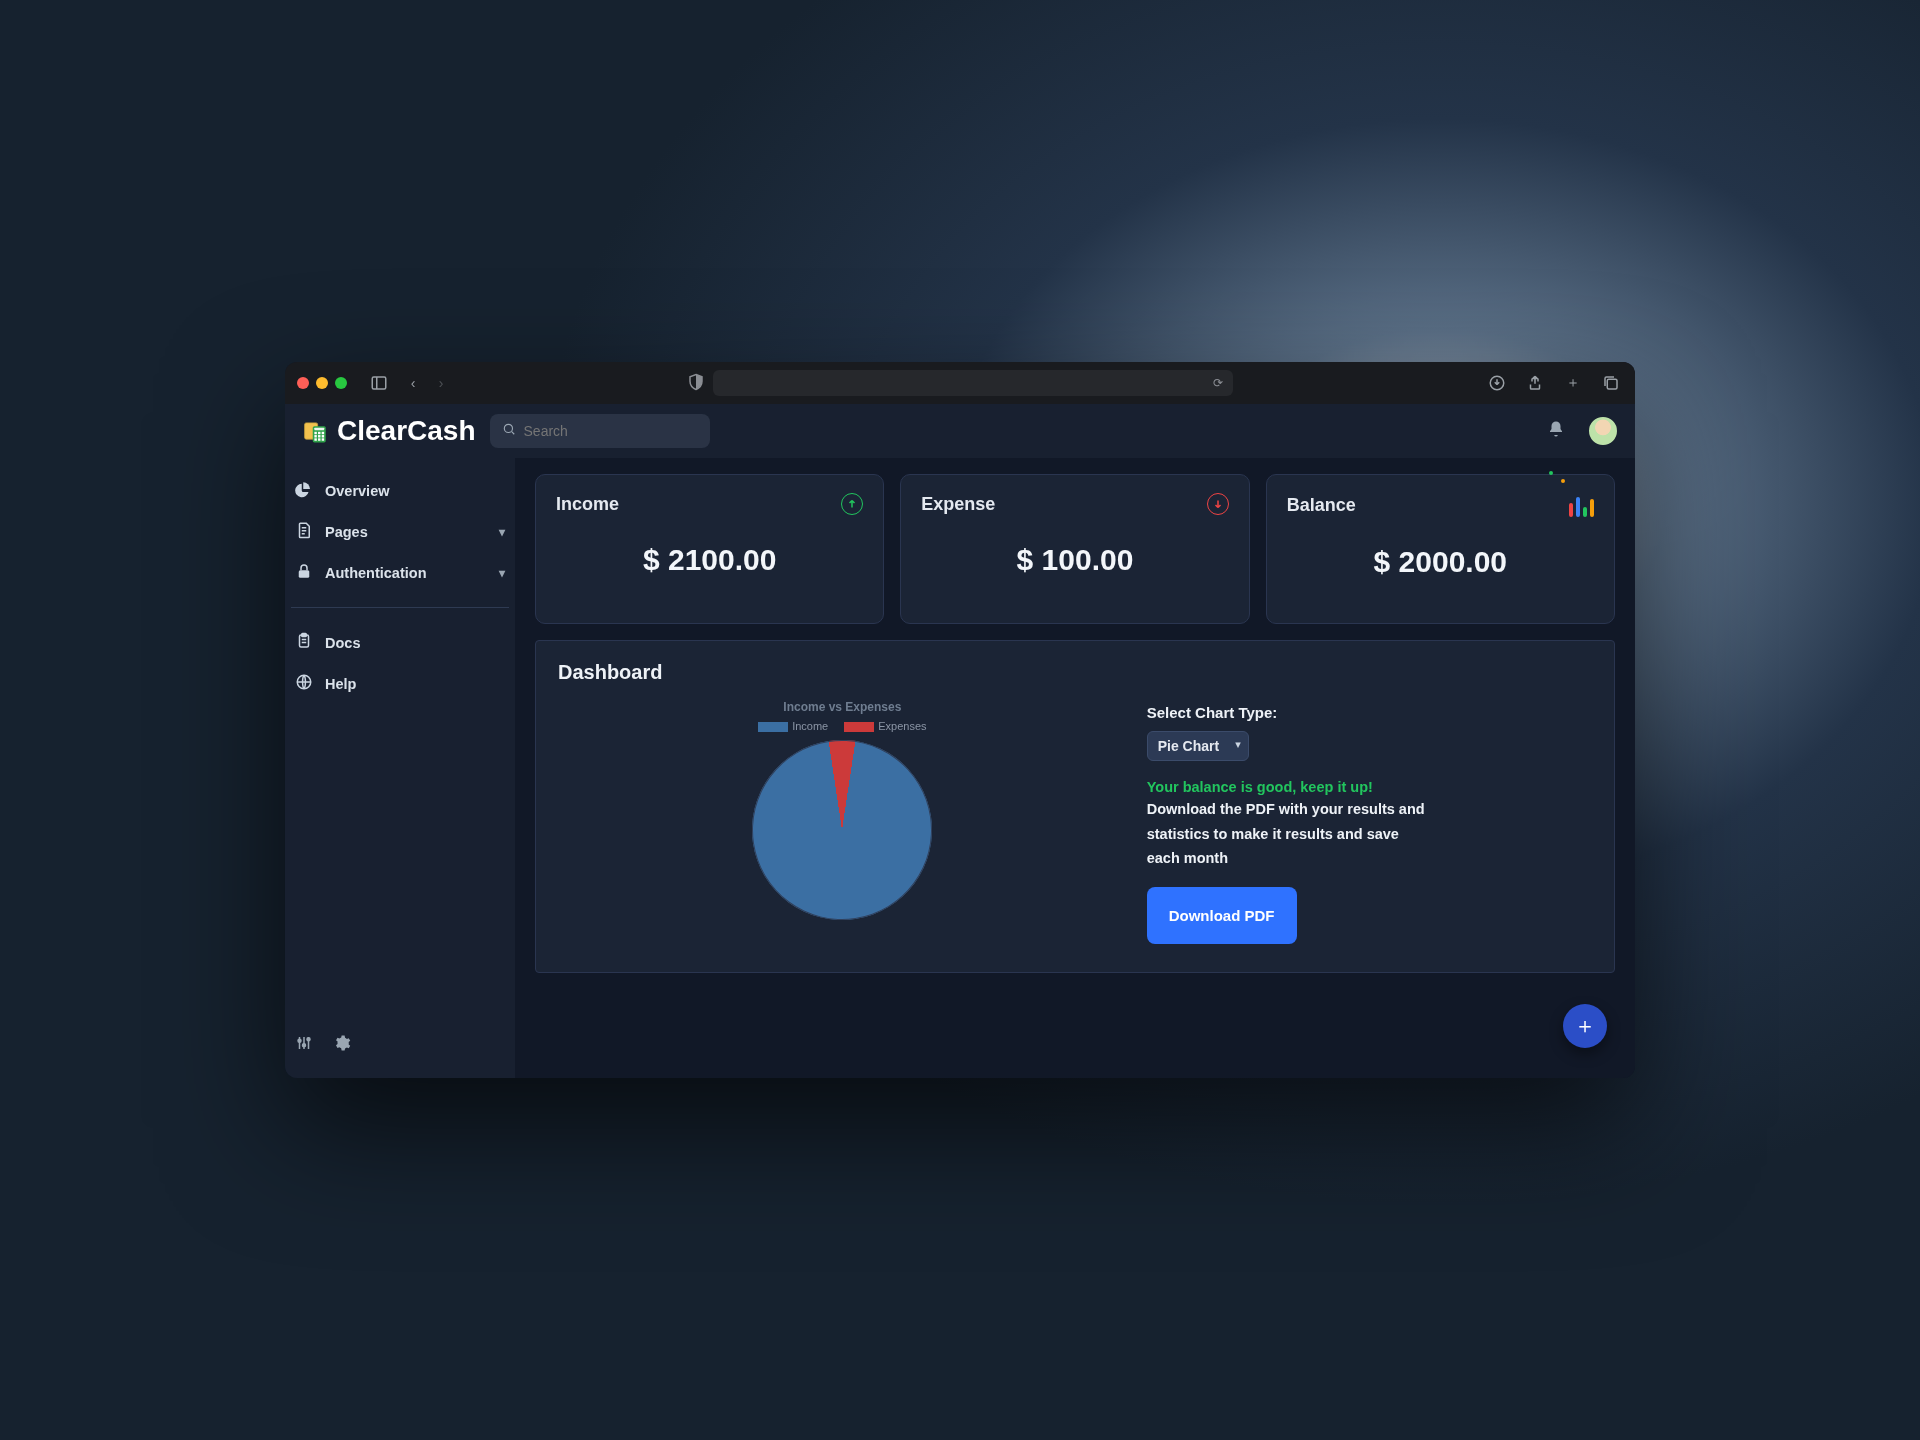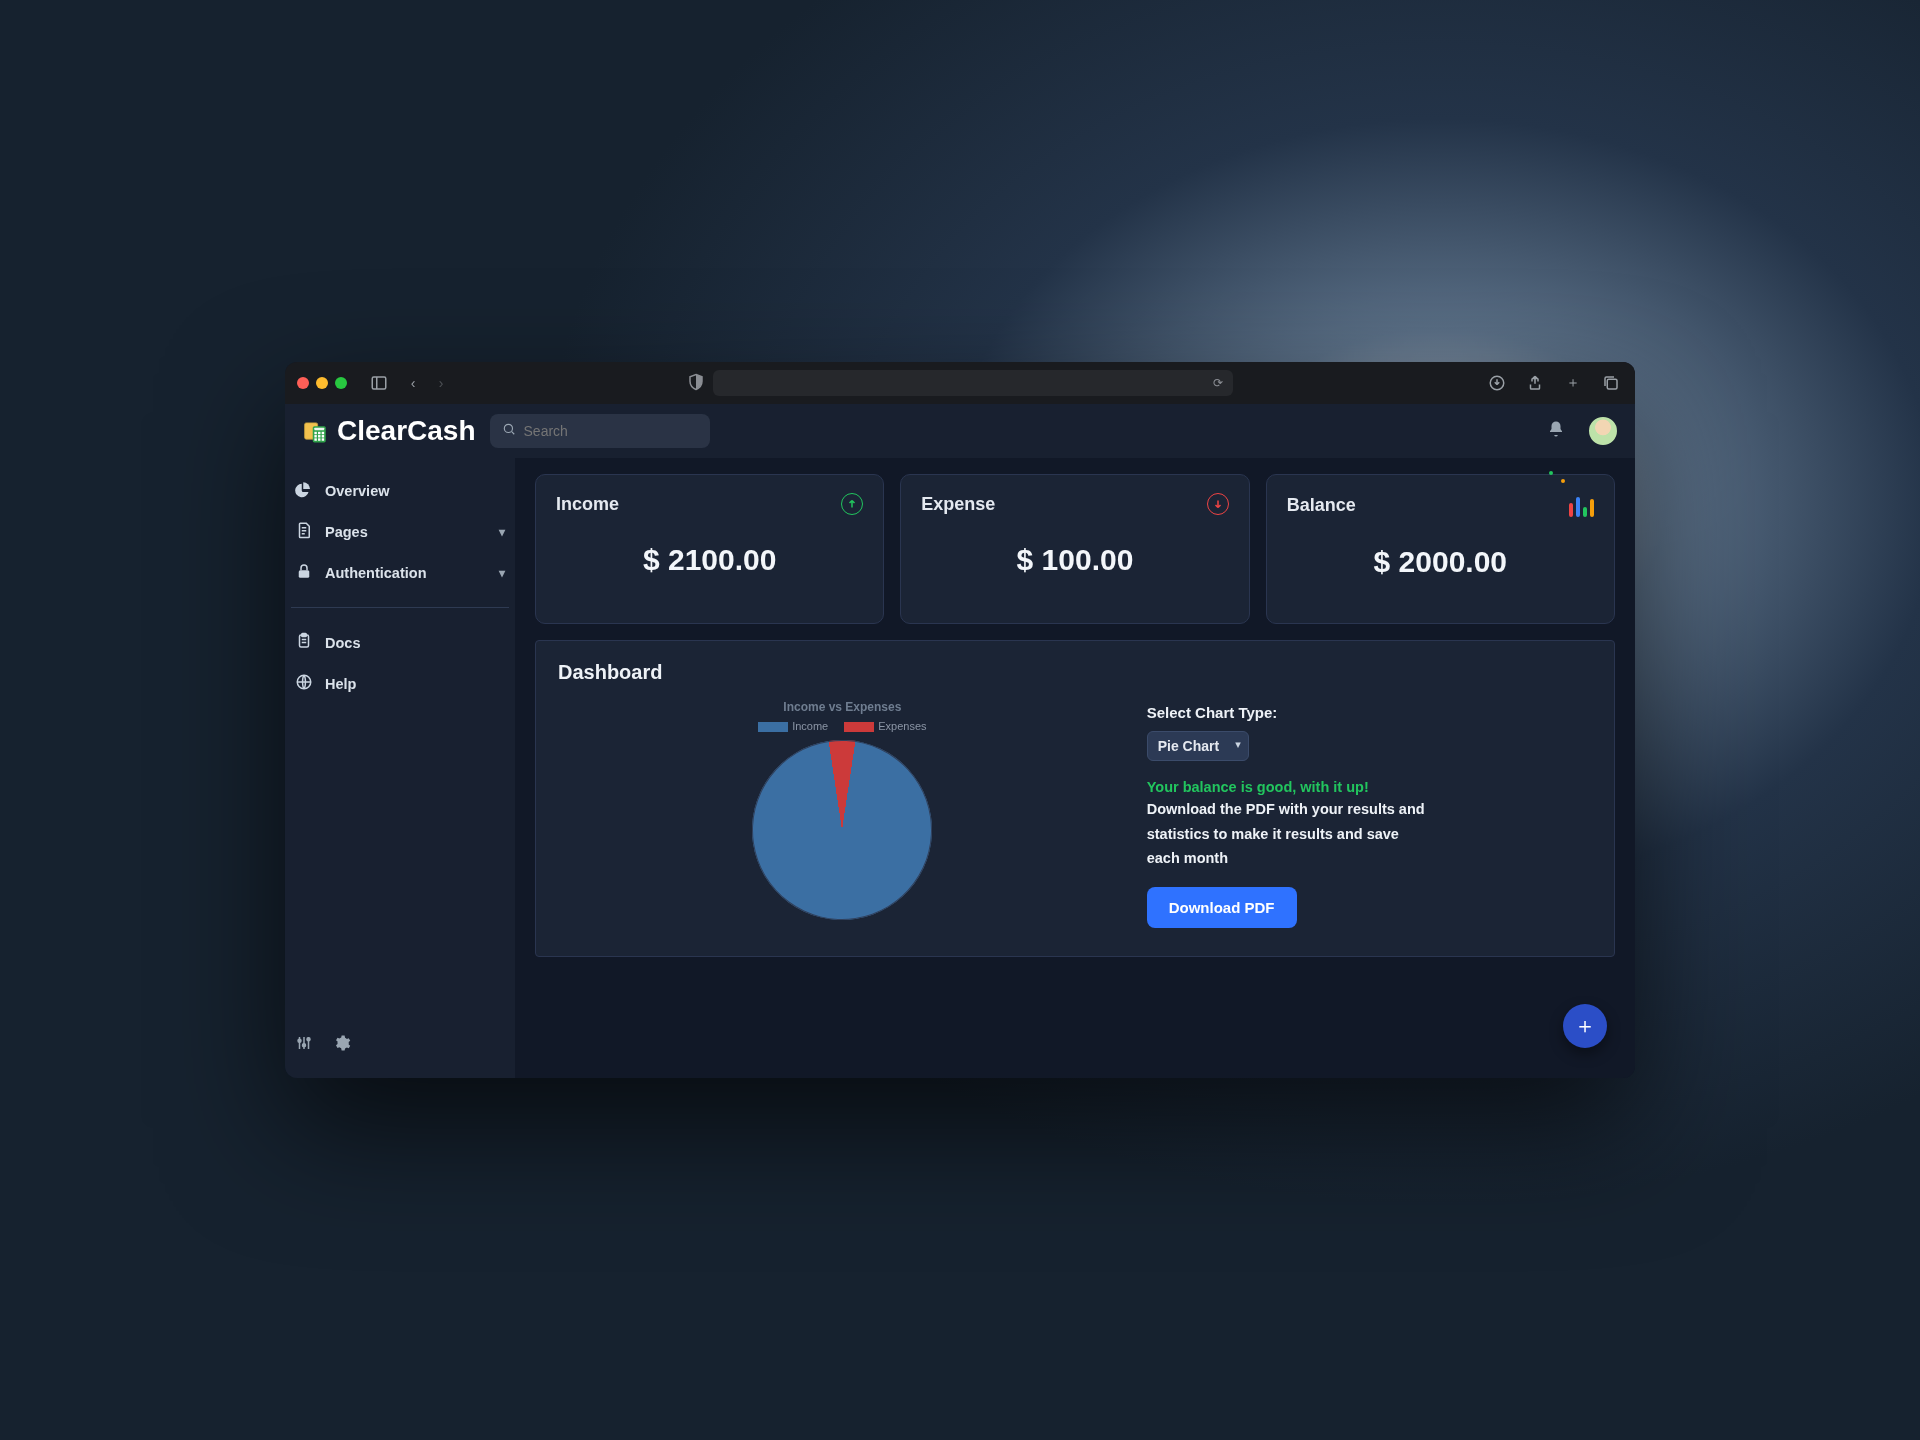--- a/index.html
+++ b/index.html
@@ -139,21 +139,21 @@
     appearance:none;
   }
   .select-wrap { position:relative; display:inline-block; }
   .select-wrap::after {
     content:"▾"; position:absolute; right:8px; top:7px; font-size:11px; color:#cbd5e1; pointer-events:none;
   }
   .good { color:#22c55e; font-weight:700; font-size:14.5px; margin-top:18px; }
   .desc { color:#eef2f7; font-weight:600; font-size:14.5px; line-height:1.7; margin-top:2px; max-width:280px;}
   .dlbtn {
     margin-top:16px; background:#2f72ff; color:#fff; border:none; border-radius:8px;
-    padding:12px 22px; font-size:15px; font-weight:700; cursor:pointer;
+    padding:20px 22px; font-size:15px; font-weight:700; cursor:pointer;
   }
   .fab {
     position:absolute; right:28px; bottom:30px;
     width:44px; height:44px; border-radius:50%; background:#2b4ec7; color:#fff;
     display:flex; align-items:center; justify-content:center; font-size:22px; font-weight:400;
     box-shadow:0 6px 14px rgba(0,0,0,0.4); cursor:pointer;
   }
   .icon { width:18px; height:18px; }
 </style>
 </head>
@@ -376,21 +376,21 @@
               </div>
               <div class="pie"></div>
             </div>
             <div class="info-col">
               <div class="label">Select Chart Type:</div>
               <div class="select-wrap">
                 <select class="chart-type">
                   <option>Pie Chart</option>
                 </select>
               </div>
-              <div class="good">Your balance is good, with it up!</div>
+              <div class="good">Your balance is good, keep it up!</div>
               <div class="desc">Download the PDF with your results and statistics to make it results and save each month</div>
               <button class="dlbtn">Download PDF</button>
             </div>
           </div>
         </div>
 
         <div class="fab">
           <span>＋</span>
         </div>
       </div>

